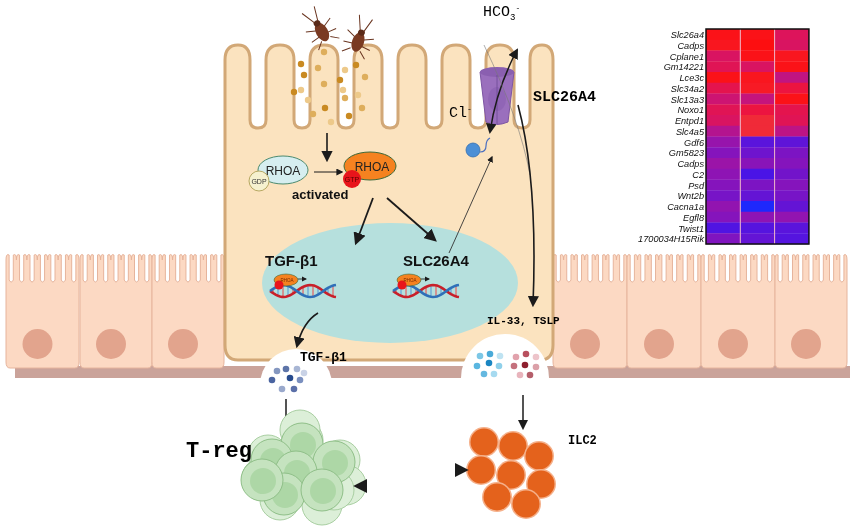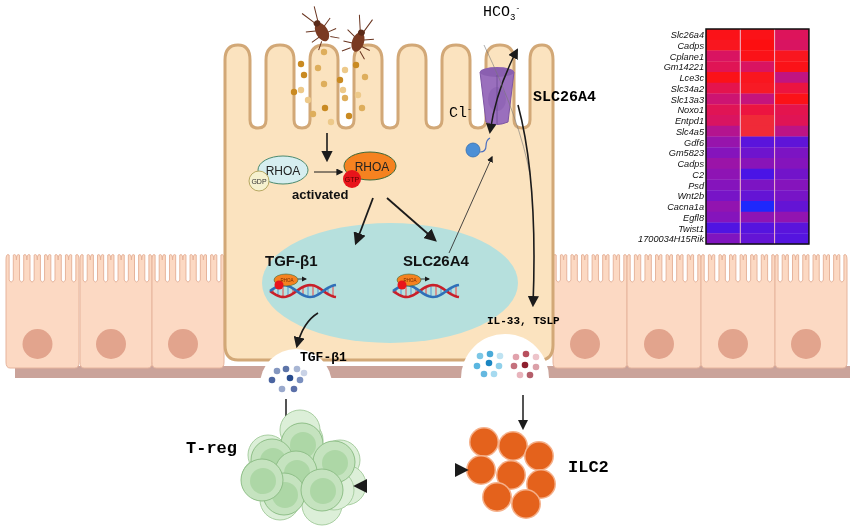--- a/index.html
+++ b/index.html
@@ -360,22 +360,22 @@
       <line x1="774.6" y1="29" x2="774.6" y2="244" stroke="#f0b8c8" stroke-width="1"></line>
       <rect x="706" y="29" width="102.89999999999999" height="215" fill="none" stroke="#111" stroke-width="1.5"></rect>
     </g>
 </svg>
 
 <div class="lbl" style="left:483px;top:3px;font-size:15px;"><span>HCO</span><sub style="font-size:9px">3</sub><sup style="font-size:8px">-</sup></div>
 <div class="lbl" style="left:449px;top:104px;font-size:15px;"><span>Cl</span><sup style="font-size:8px">-</sup></div>
 <div class="lbl bold" style="left:533px;top:89px;font-size:15px;">SLC26A4</div>
 <div class="lbl bold" style="left:487px;top:315px;font-size:11px;">IL-33, TSLP</div>
 <div class="lbl bold" style="left:300px;top:350px;font-size:13px;">TGF-β1</div>
-<div class="lbl bold" style="left:186px;top:439px;font-size:17px;">T-reg</div>
-<div class="lbl bold" style="left:568px;top:458px;font-size:17px;">ILC2</div>
+<div class="lbl bold" style="left:186px;top:439px;font-size:22px;">T-reg</div>
+<div class="lbl bold" style="left:568px;top:434px;font-size:12px;">ILC2</div>
 
 <div class="hm-labels" id="hmLabels">
     <div>Slc26a4</div>
     <div>Cadps</div>
     <div>Cplane1</div>
     <div>Gm14221</div>
     <div>Lce3c</div>
     <div>Slc34a2</div>
     <div>Slc13a3</div>
     <div>Noxo1</div>

